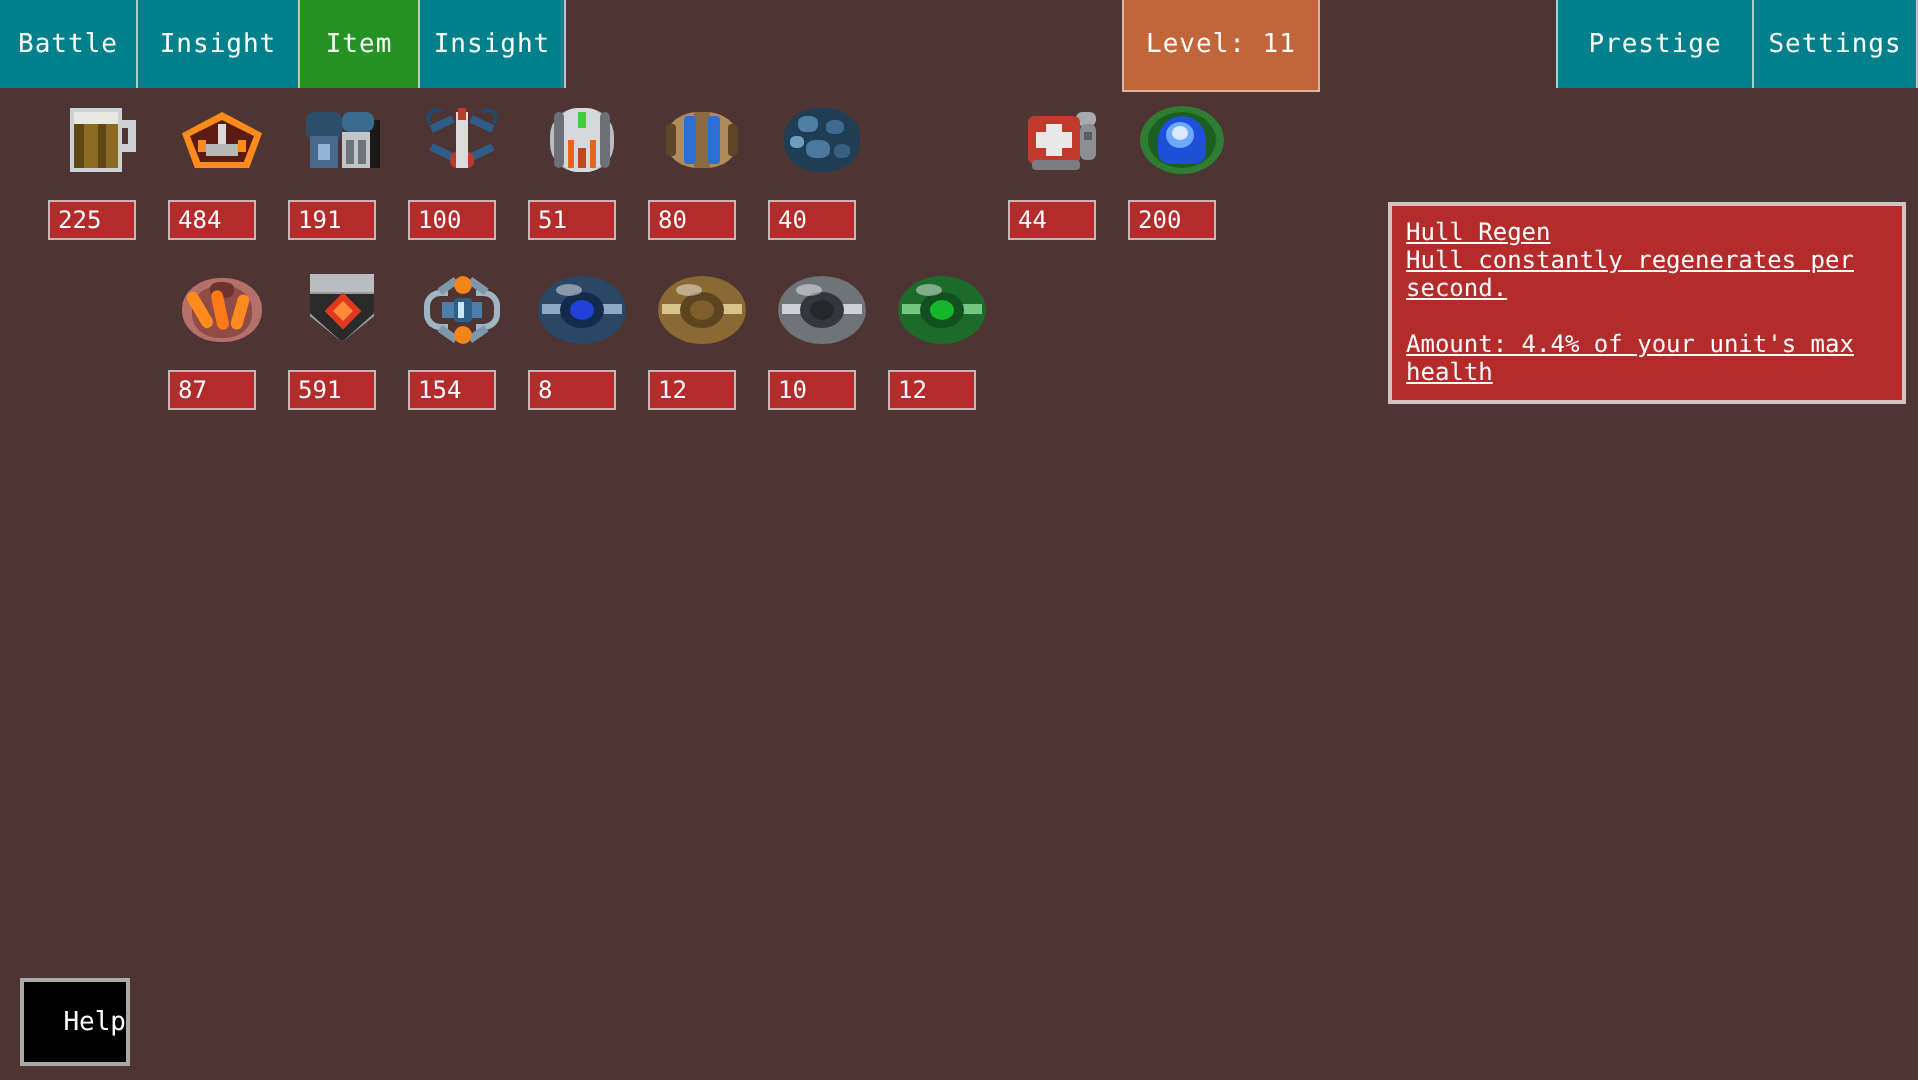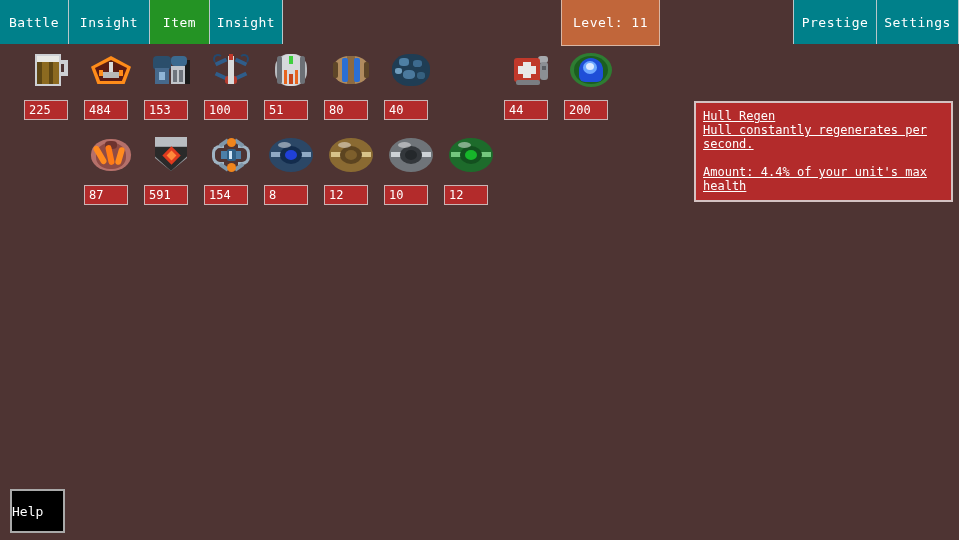--- a/index.html
+++ b/index.html
@@ -30,21 +30,21 @@
     letter-spacing: 0.5px;
     cursor: pointer;
     user-select: none;
   }
   .tab.active { background: #249324; }
   .tab-battle   { width: 70px; }
   .tab-building { width: 82px; }
   .tab-item     { width: 61px; }
   .tab-insight  { width: 74px; }
   .tab-science  { width: 78px; }
-  .tab-prestige { width: 84px; }
+  .tab-prestige { width: 99px; }
   .tab-settings { width: 83px; }
 
   .level-badge {
     position: absolute; left: 561px; top: 0; width: 99px; height: 46px;
     background: #c1663a;
     border: 1px solid #d9b6a4;
     border-top: none;
     display: flex; align-items: center; justify-content: center;
     color: #ffffff; font-size: 13px; letter-spacing: 0.5px;
     user-select: none;
@@ -236,21 +236,21 @@
   .tt-gap { height: 14px; }
 
   
   .help-btn {
     position: absolute; left: 10px; top: 489px;
     width: 55px; height: 44px;
     background: #000000;
     border: 2px solid #a9a9a9;
     color: #ffffff;
     font-size: 13px;
-    display: flex; align-items: center; justify-content: flex-start;
+    display: flex; align-items: center; justify-content: flex-end;
     cursor: pointer; user-select: none;
   }
 </style>
 </head>
 <body>
 
 <div id="app">
 
   <div class="navbar">
     <div class="nav-group nav-left">
@@ -316,21 +316,21 @@
         <div class="icon">
           <span class="sh mach-sh"></span>
             <span class="sh mach-a"></span>
             <span class="sh mach-b"></span>
           <span class="sh mach-c"></span>
             <span class="sh mach-d"></span>
             <span class="sh mach-e"></span>
           <span class="sh mach-f"></span>
             <span class="sh mach-g"></span>
         </div>
-        <div class="count-box">153</div>
+        <div class="count-box">191</div>
       </div>
 
       <div class="item-cell" style="left:203px">
         <div class="icon">
           <span class="sh dr-arc1"></span>
             <span class="sh dr-arc2"></span>
           <span class="sh dr-w1"></span>
             <span class="sh dr-w2"></span>
           <span class="sh dr-w3"></span>
             <span class="sh dr-w4"></span>

